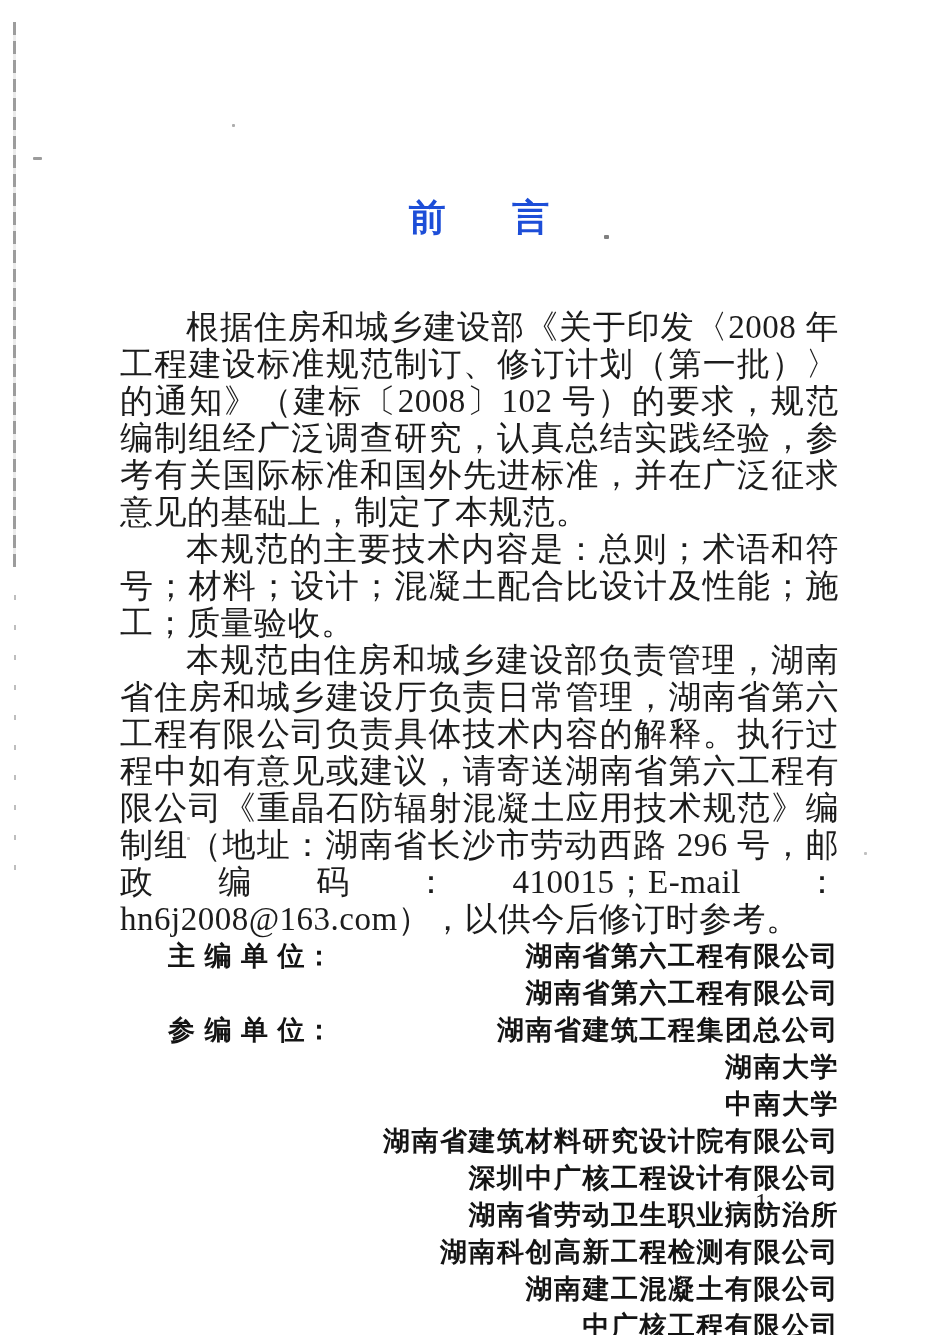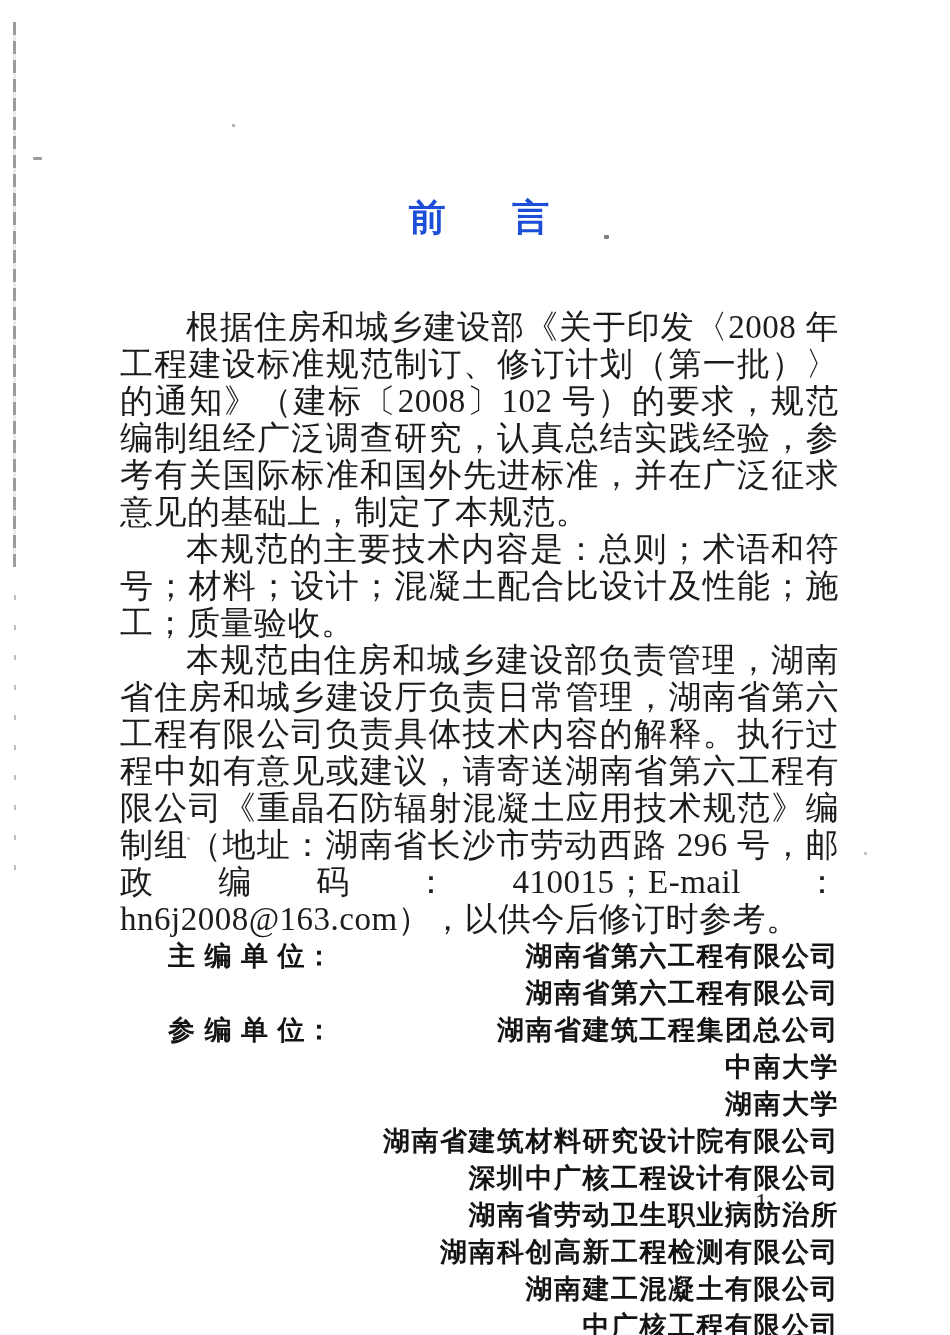--- a/index.html
+++ b/index.html
@@ -127,22 +127,22 @@
       <div class="org-units">
         <div class="org-unit">湖南省第六工程有限公司</div>
         <div class="org-unit">湖南省第六工程有限公司</div>
       </div>
     </div>
 
     <div class="org-row">
       <div class="org-label">参 编 单 位：</div>
       <div class="org-units">
         <div class="org-unit">湖南省建筑工程集团总公司</div>
+        <div class="org-unit">湖南大学</div>
         <div class="org-unit">中南大学</div>
-        <div class="org-unit">湖南大学</div>
         <div class="org-unit">湖南省建筑材料研究设计院有限公司</div>
         <div class="org-unit">深圳中广核工程设计有限公司</div>
         <div class="org-unit">湖南省劳动卫生职业病防治所</div>
         <div class="org-unit">湖南科创高新工程检测有限公司</div>
         <div class="org-unit">湖南建工混凝土有限公司</div>
         <div class="org-unit">中广核工程有限公司</div>
       </div>
     </div>
 
   </div>

